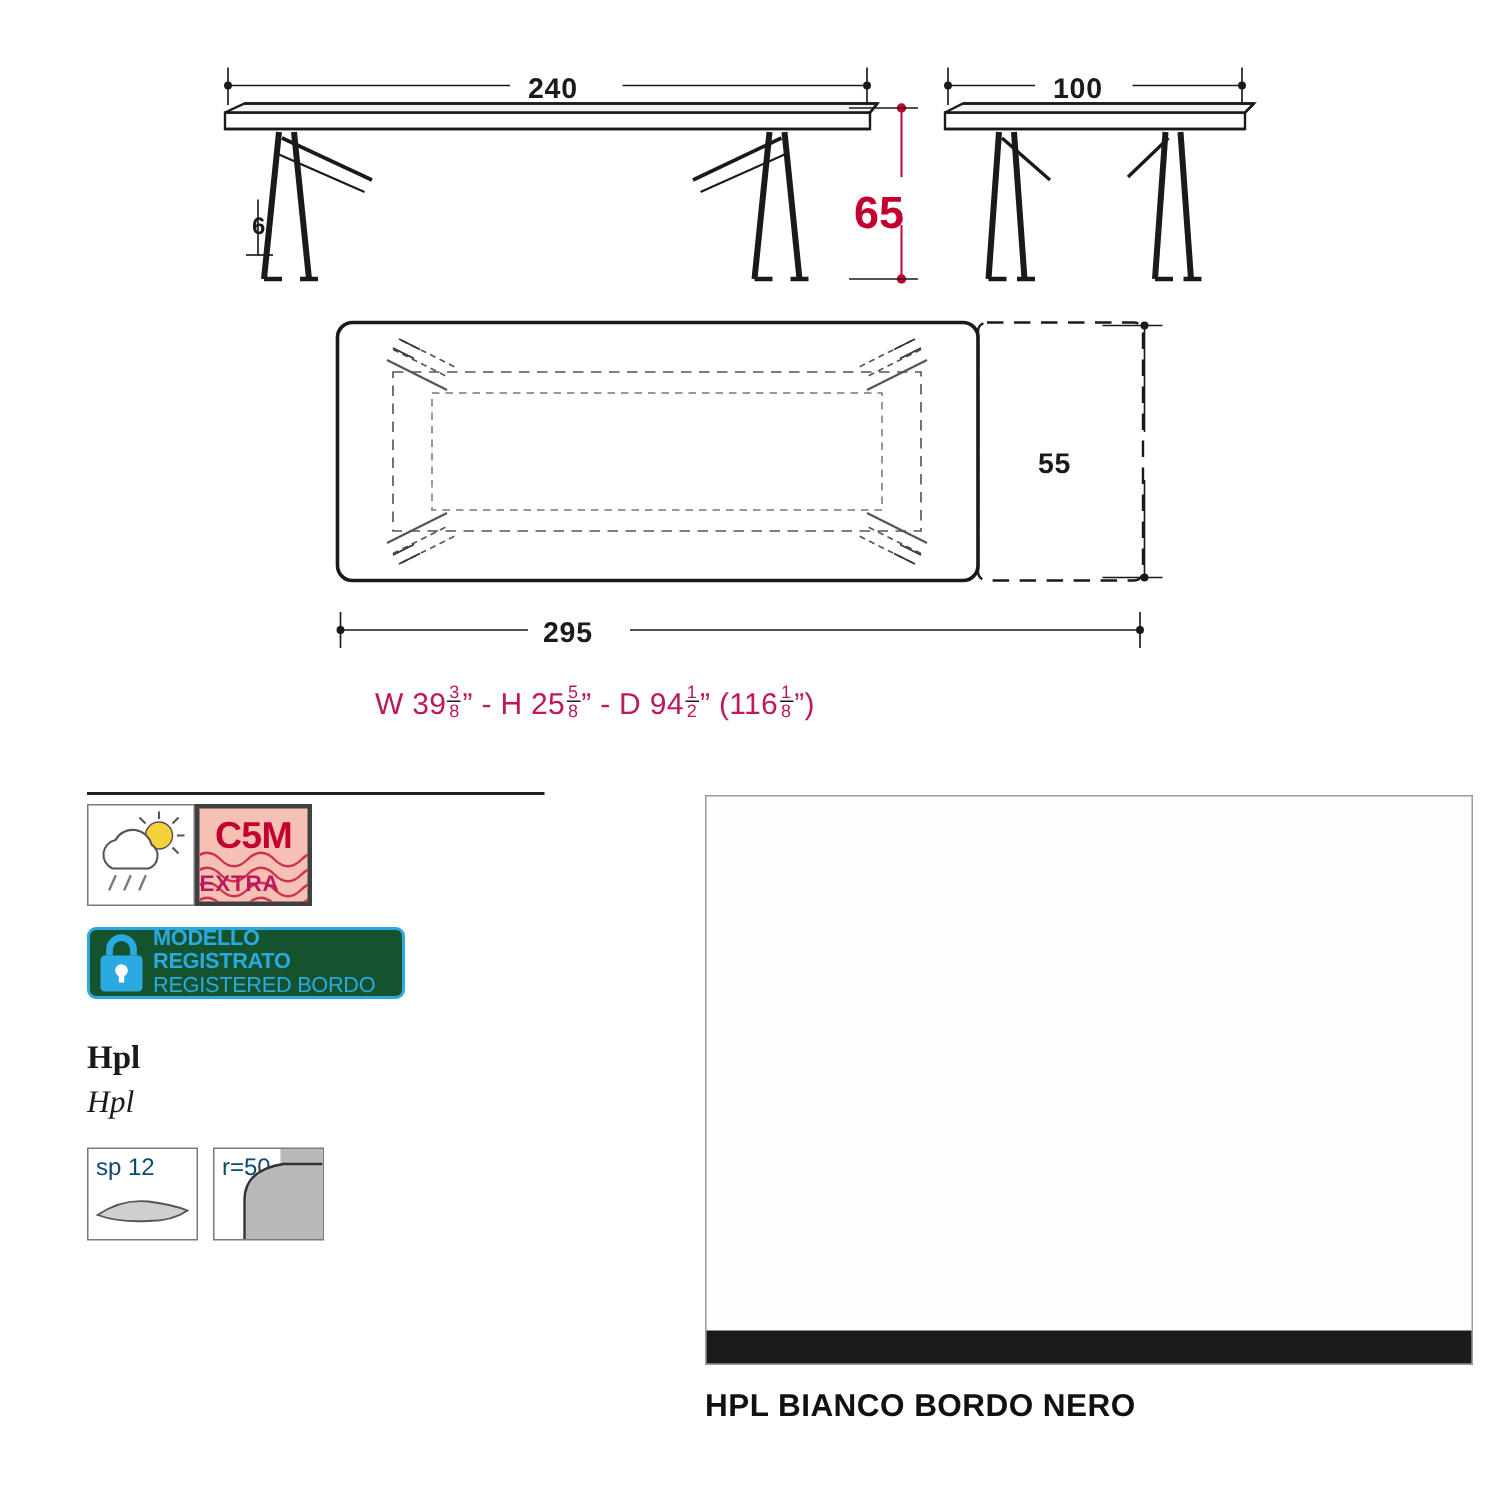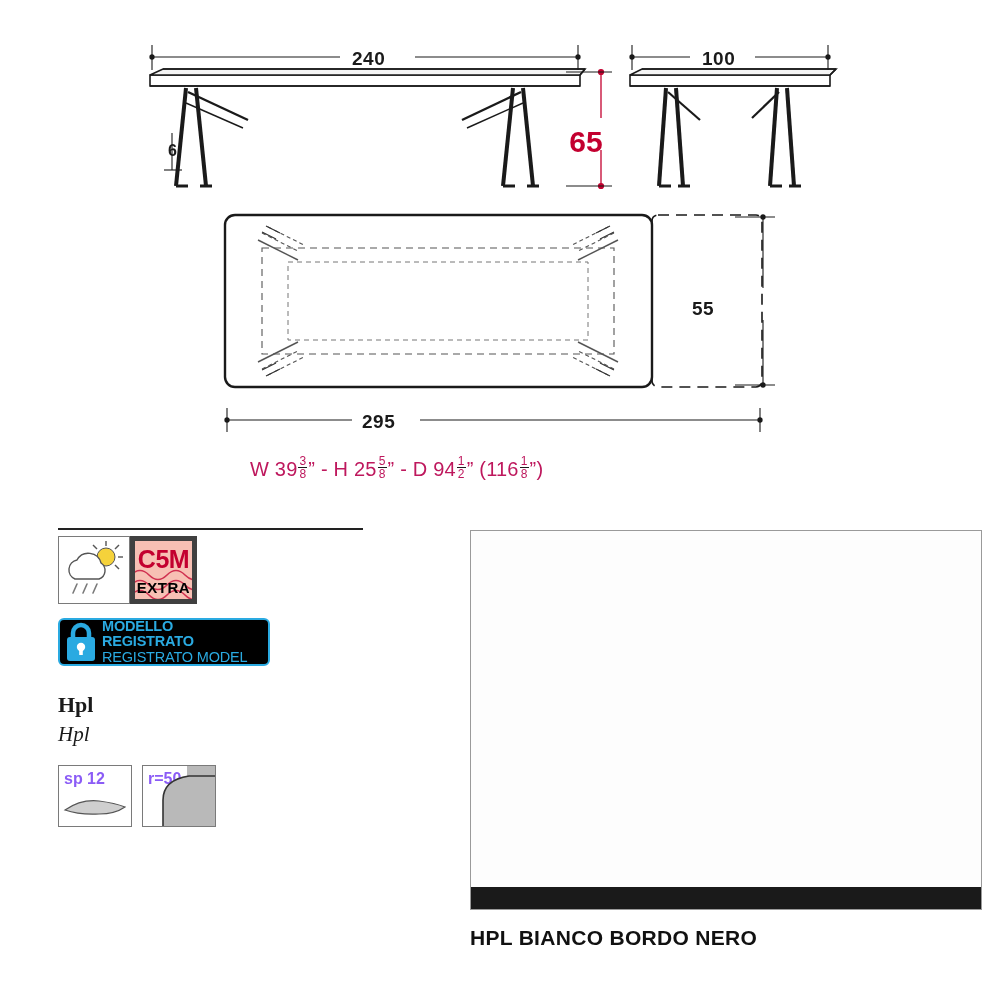--- a/index.html
+++ b/index.html
@@ -77,55 +77,54 @@
   }
   .badges { display: flex; align-items: flex-start; }
   .badge-weather {
     width: 72px; height: 68px;
     border: 1px solid #7a7a7a;
     background: #fff;
     position: relative;
     box-sizing: border-box;
   }
   .badge-c5m {
-    width: 67px; height: 68px;
-    border: 5px solid #404040;
+    width: 78px; height: 68px;
+    border: 3px solid #404040;
     background: #f7c0b4;
     position: relative;
     box-sizing: border-box;
     overflow: hidden;
   }
   .c5m-text {
     position: absolute;
     left: 0; right: 0; top: 4px;
     text-align: center;
     font-size: 25px;
     font-weight: bold;
     color: #c3002f;
     letter-spacing: -0.5px;
   }
   .extra-text {
     position: absolute;
     left: 0; right: 0; bottom: 3px;
-    text-align: center;
     font-size: 15px;
     font-weight: bold;
-    color: #000000;
+    color: #be185d;
     letter-spacing: .5px;
   }
 
   .model-box {
     margin-top: 14px;
     width: 212px; height: 48px;
     border: 2px solid #2aaae1;
     border-radius: 6px;
     display: flex;
     align-items: center;
     box-sizing: border-box;
-    background: #000000;
+    background: #14532d;
   }
   .lock-wrap {
     width: 38px; height: 44px;
     margin-left: 2px;
     position: relative;
     flex: 0 0 auto;
   }
   .model-texts {
     line-height: 1.05;
     padding-left: 2px;
@@ -154,21 +153,21 @@
   .spec-box {
     width: 74px; height: 62px;
     border: 1px solid #7a7a7a;
     position: relative;
     background: #fff;
     box-sizing: border-box;
   }
   .spec-box .lbl {
     position: absolute;
     left: 5px; top: 4px;
-    font-size: 16px; font-weight: bold; color: #8b5cf6;
+    font-size: 16px; font-weight: normal; color: #0c4a6e;
   }
 
   
   #swatch {
     position: absolute;
     left: 443px;
     top: 530px;
     width: 512px;
     padding-left: 27px;
   }
@@ -383,21 +382,21 @@
       <div class="lock-wrap">
         <svg width="38" height="44" viewBox="0 0 38 44">
           <rect x="5" y="17" width="28" height="24" rx="3" fill="#2aaae1"></rect>
           <path d="M11 17 v-4 a8 8 0 0 1 16 0 v4" fill="none" stroke="#2aaae1" stroke-width="4.5"></path>
           <circle cx="19" cy="27" r="4.2" fill="#ffffff"></circle>
           <rect x="17.2" y="27" width="3.6" height="8" fill="#ffffff"></rect>
         </svg>
       </div>
       <div class="model-texts">
         <div class="l1">MODELLO REGISTRATO</div>
-        <div class="l2">REGISTRATO MODEL</div>
+        <div class="l2">REGISTERED BORDO</div>
       </div>
     </div>
 
     <div class="material">
       <div class="m1">Hpl</div>
       <div class="m2">Hpl</div>
     </div>
 
     <div class="spec-row">
       <div class="spec-box">

